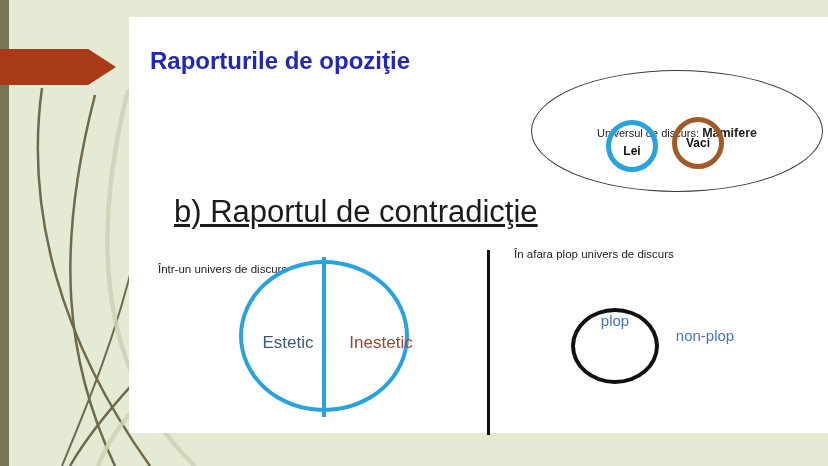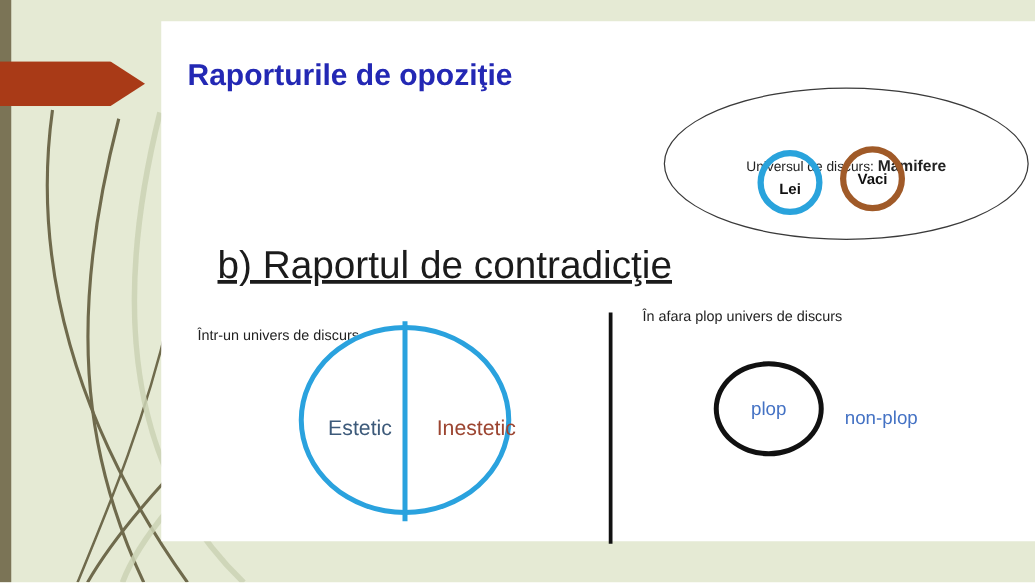--- a/index.html
+++ b/index.html
@@ -68,23 +68,23 @@
   .caption{
     position:absolute;left:190px;top:399px;transform:translateX(-50%);
     font-size:11.5px;color:#222;white-space:nowrap;
   }
   .v-divider{
     position:absolute;left:358px;top:233px;width:3px;height:185px;
     background:var(--line-black,#111111);
   }
   
   .plop-circle{
-    position:absolute;left:442px;top:272px;width:88px;height:76px;
+    position:absolute;left:442px;top:291px;width:88px;height:76px;
     border:4px solid var(--line-black,#111111);border-radius:50%;box-sizing:border-box;
-    display:flex;align-items:center;justify-content:center;
+    display:flex;align-items:flex-start;justify-content:center;
   }
   .plop-text{font-size:15px;color:var(--plop-blue,#4472c4);}
   .non-plop{
     position:absolute;left:576px;top:318px;transform:translate(-50%,-50%);
     font-size:15px;color:var(--plop-blue,#4472c4);white-space:nowrap;
   }
 </style>
 </head>
 <body>
 

